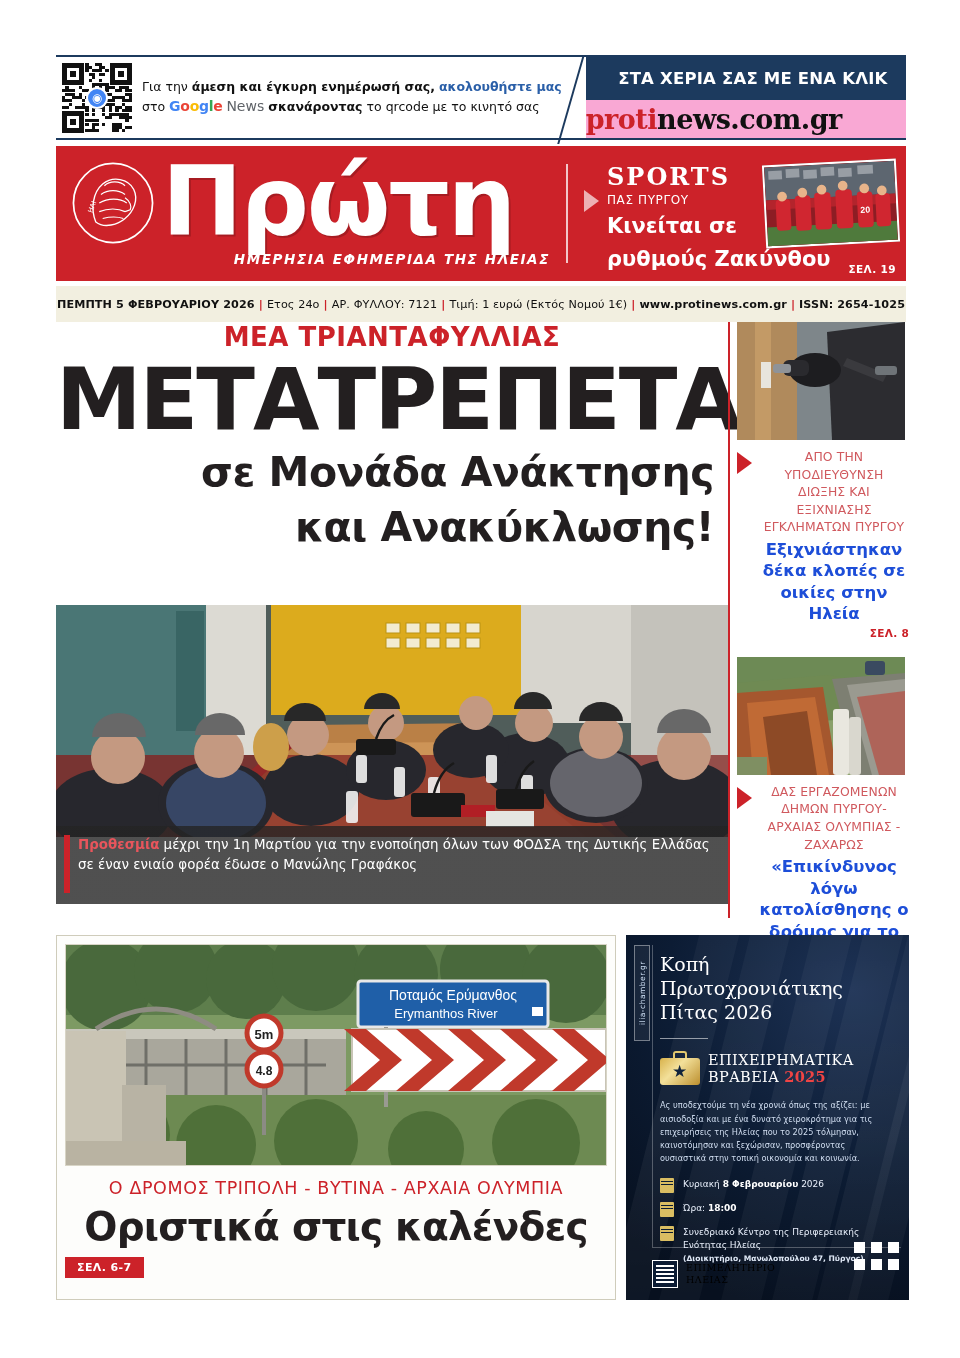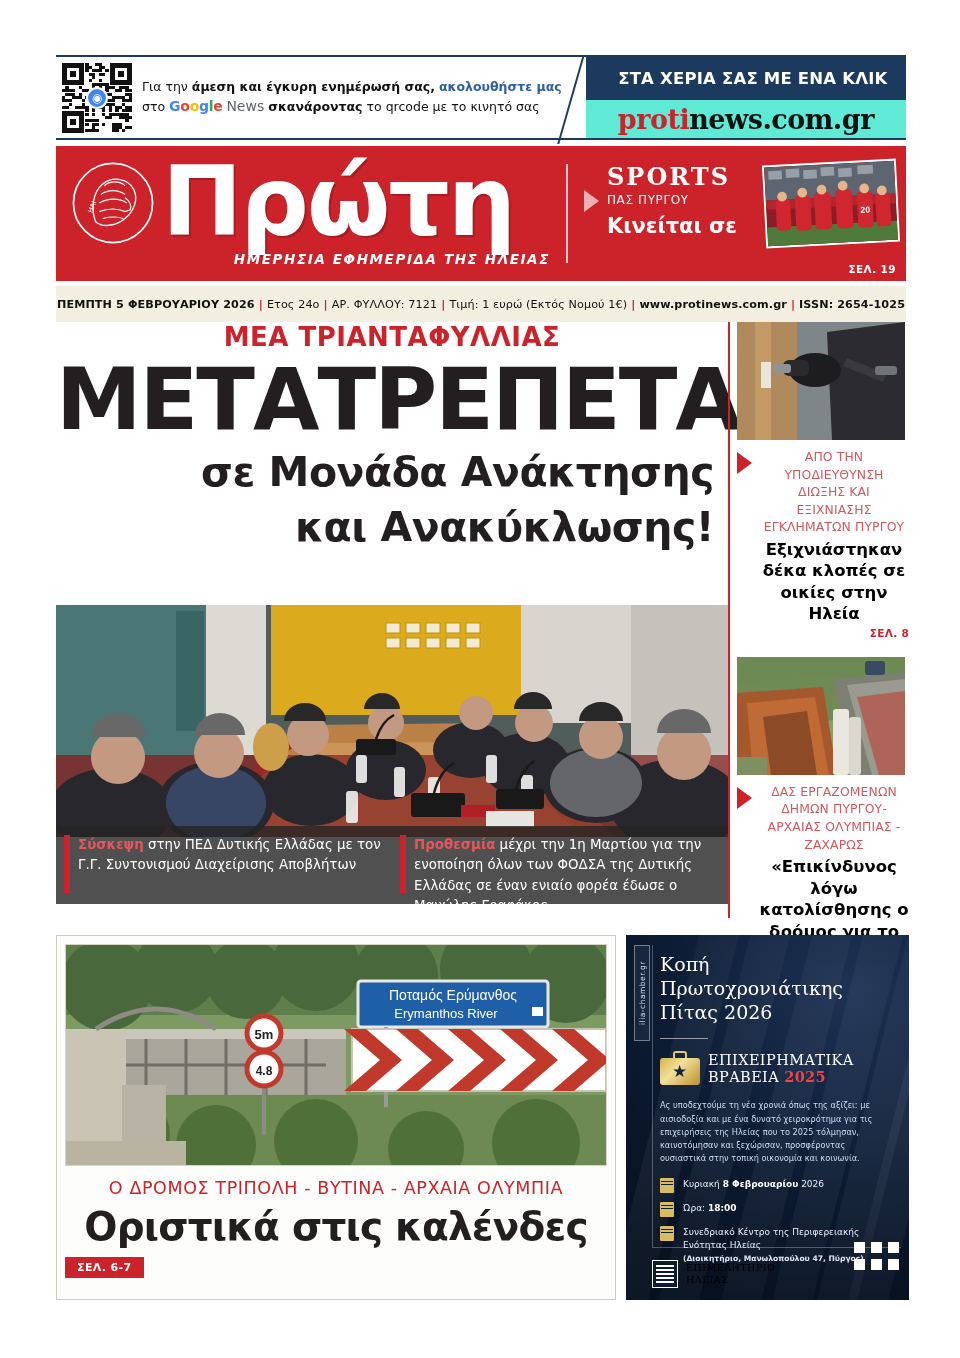--- a/index.html
+++ b/index.html
@@ -43,21 +43,21 @@
   .gn-diag::after{ content:""; position:absolute; left:8px; top:-2px; width:2px; height:89px;
      background:#1c3a5e; transform: skewX(-16deg); }
   .gn-right { flex:1; display:flex; flex-direction:column; }
   .gn-r-top {
     flex: 0 0 43px; background:#1c3a5e; color:#fff;
     display:flex; align-items:center; justify-content:center; gap:7px;
     letter-spacing:.2px; padding-left: 14px;
   }
   .gn-r-top .big{ font-size:21px; font-weight:700; }
   .gn-r-top .sml{ font-size:16.5px; font-weight:700; }
-  .gn-r-bot { flex:1; display:flex; align-items:center; justify-content:center; background:#5eead4; }
+  .gn-r-bot { flex:1; display:flex; align-items:center; background:#f9a8d4; }
   .site { font-family:"DejaVu Serif","Liberation Serif",serif; font-size:27px; font-weight:700; letter-spacing:-0.5px;}
   .site .r{ color:#cc2229; } .site .k{ color:#111; }
 
   
   .masthead {
     position:absolute; left:56px; top:146px; width:850px; height:135px;
     background:#cc2229; display:flex; align-items:stretch;
   }
   .coin { width:86px; margin:14px 0 0 14px; flex:0 0 86px; }
   .coin svg { width:86px; height:86px; display:block; }
@@ -137,21 +137,21 @@
   .side::before{
     content:""; position:absolute; left:-9px; top:0; width:2px; height:596px; background:#cc2229;
   }
   .side-photo{ width:168px; height:118px; background:#6b6b6b; overflow:hidden; position:relative; }
   .side-body{ position:relative; padding-left:22px; margin-top:8px; }
   .side-arrow{
     position:absolute; left:0; top:4px; width:0;height:0;
     border-left:15px solid #cc2229; border-top:11px solid transparent; border-bottom:11px solid transparent;
   }
   .side-kicker{ color:#d0595e; font-size:12.4px; line-height:1.42; text-align:center; letter-spacing:.1px;}
-  .side-head{ color:#000000; font-size:16.5px; font-weight:700; line-height:1.3; text-align:center; margin-top:3px;}
+  .side-head{ color:#1d4ed8; font-size:16.5px; font-weight:700; line-height:1.3; text-align:center; margin-top:3px;}
   .side-sel{ text-align:right; color:#cc2229; font-size:10.5px; font-weight:700; margin-top:2px; letter-spacing:.3px;}
   .side-gap{ height:18px; }
 
   
   .bl {
     position:absolute; left:56px; top:935px; width:560px; height:365px;
     background:#fdfdfb; border:1px solid #cfccbb; padding:8px;
   }
   .bl-photo{ width:100%; height:222px; background:#6e7a57; overflow:hidden; position:relative; border:1px solid #d8d5c6;}
   .bl-kicker{ text-align:center; color:#cc2229; font-size:17.5px; margin-top:12px; letter-spacing:.6px;}
@@ -424,20 +424,21 @@
       <div class="brand-name">Πρώτη</div>
       <div class="brand-sub">ΗΜΕΡΗΣΙΑ ΕΦΗΜΕΡΙΔΑ ΤΗΣ ΗΛΕΙΑΣ</div>
     </div>
     <div class="mh-div"></div>
     <div class="sports">
       <div class="sp-arrow"></div>
       <div class="sp-text">
         <div class="sp-title">SPORTS</div>
         <div class="sp-kicker">ΠΑΣ ΠΥΡΓΟΥ</div>
         <div class="sp-head">Κινείται σε</div>
+        <div class="sp-head">ρυθμούς Ζακύνθου</div>
       </div>
       <div class="sp-photo">
         <svg class="ph" viewBox="0 0 134 83" preserveAspectRatio="none" aria-hidden="true">
           <rect width="134" height="83" fill="#8d1d24"></rect>
           <rect y="0" width="134" height="34" fill="#5d6670"></rect>
           <g fill="#c9ccd2" opacity=".55">
             <rect x="4" y="4" width="14" height="9"></rect>
               <rect x="22" y="3" width="14" height="9"></rect>
             <rect x="40" y="5" width="14" height="9"></rect>
               <rect x="58" y="3" width="14" height="9"></rect>
@@ -573,24 +574,20 @@
           <path d="M320 134 q6 -18 18 -24"></path>
           <path d="M460 184 q6 -20 18 -28"></path>
       </g>
       <rect x="405" y="200" width="34" height="12" fill="#bb2128"></rect>
       <rect x="430" y="206" width="48" height="16" fill="#f2f2ee"></rect>
       <rect x="0" y="0" width="672" height="232" fill="#000" opacity=".05"></rect>
     </svg>
   </div>
 
   <div class="caption-band">
-    <div class="cap">
-      <div class="cap-bar"></div>
-      <div class="cap-txt"><span class="cap-lead">Σύσκεψη</span><span> στην ΠΕΔ Δυτικής Ελλάδας με τον Γ.Γ. Συντονισμού Διαχείρισης Αποβλήτων</span></div>
-    </div>
     <div class="cap">
       <div class="cap-bar"></div>
       <div class="cap-txt"><span class="cap-lead">Προθεσμία</span><span> μέχρι την 1η Μαρτίου για την ενοποίηση όλων των ΦΟΔΣΑ της Δυτικής Ελλάδας σε έναν ενιαίο φορέα έδωσε ο Μανώλης Γραφάκος</span></div>
     </div>
   </div>
 
 
   <div class="side">
 
     <div>

